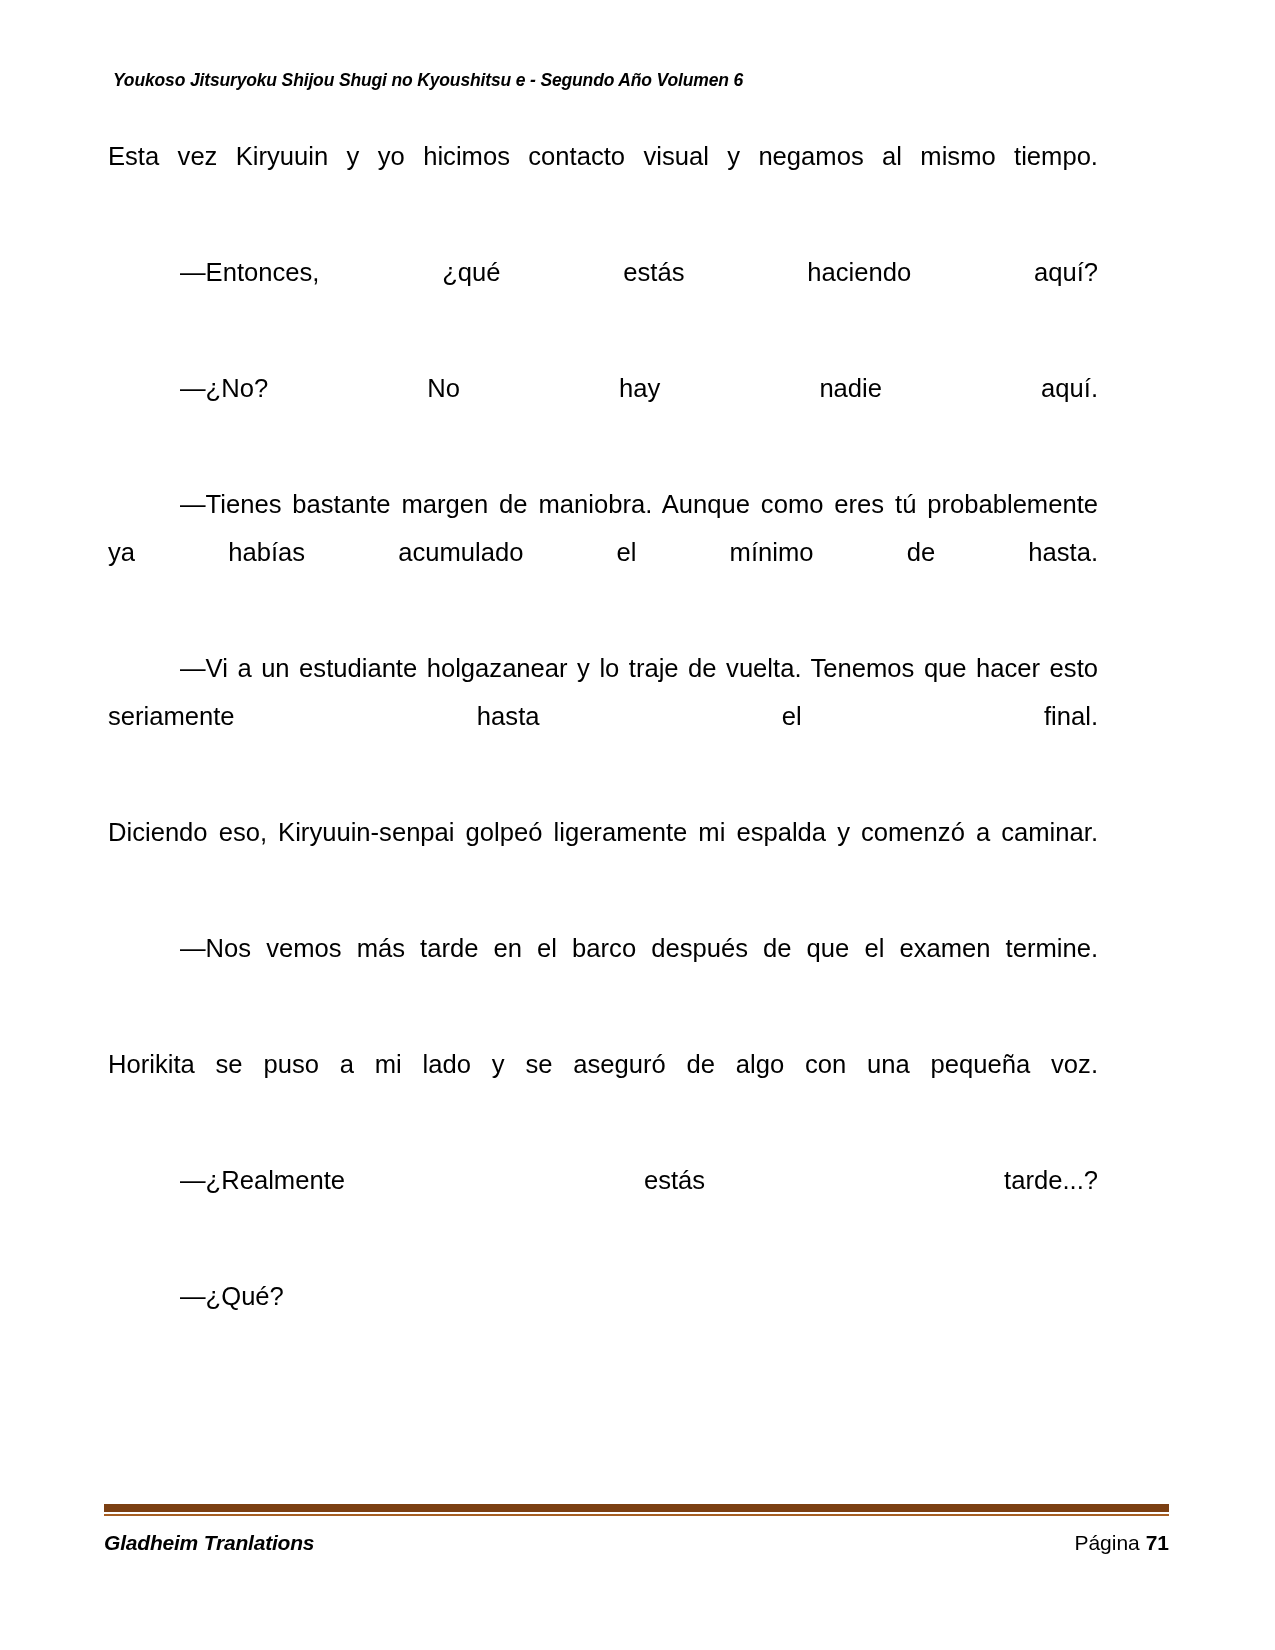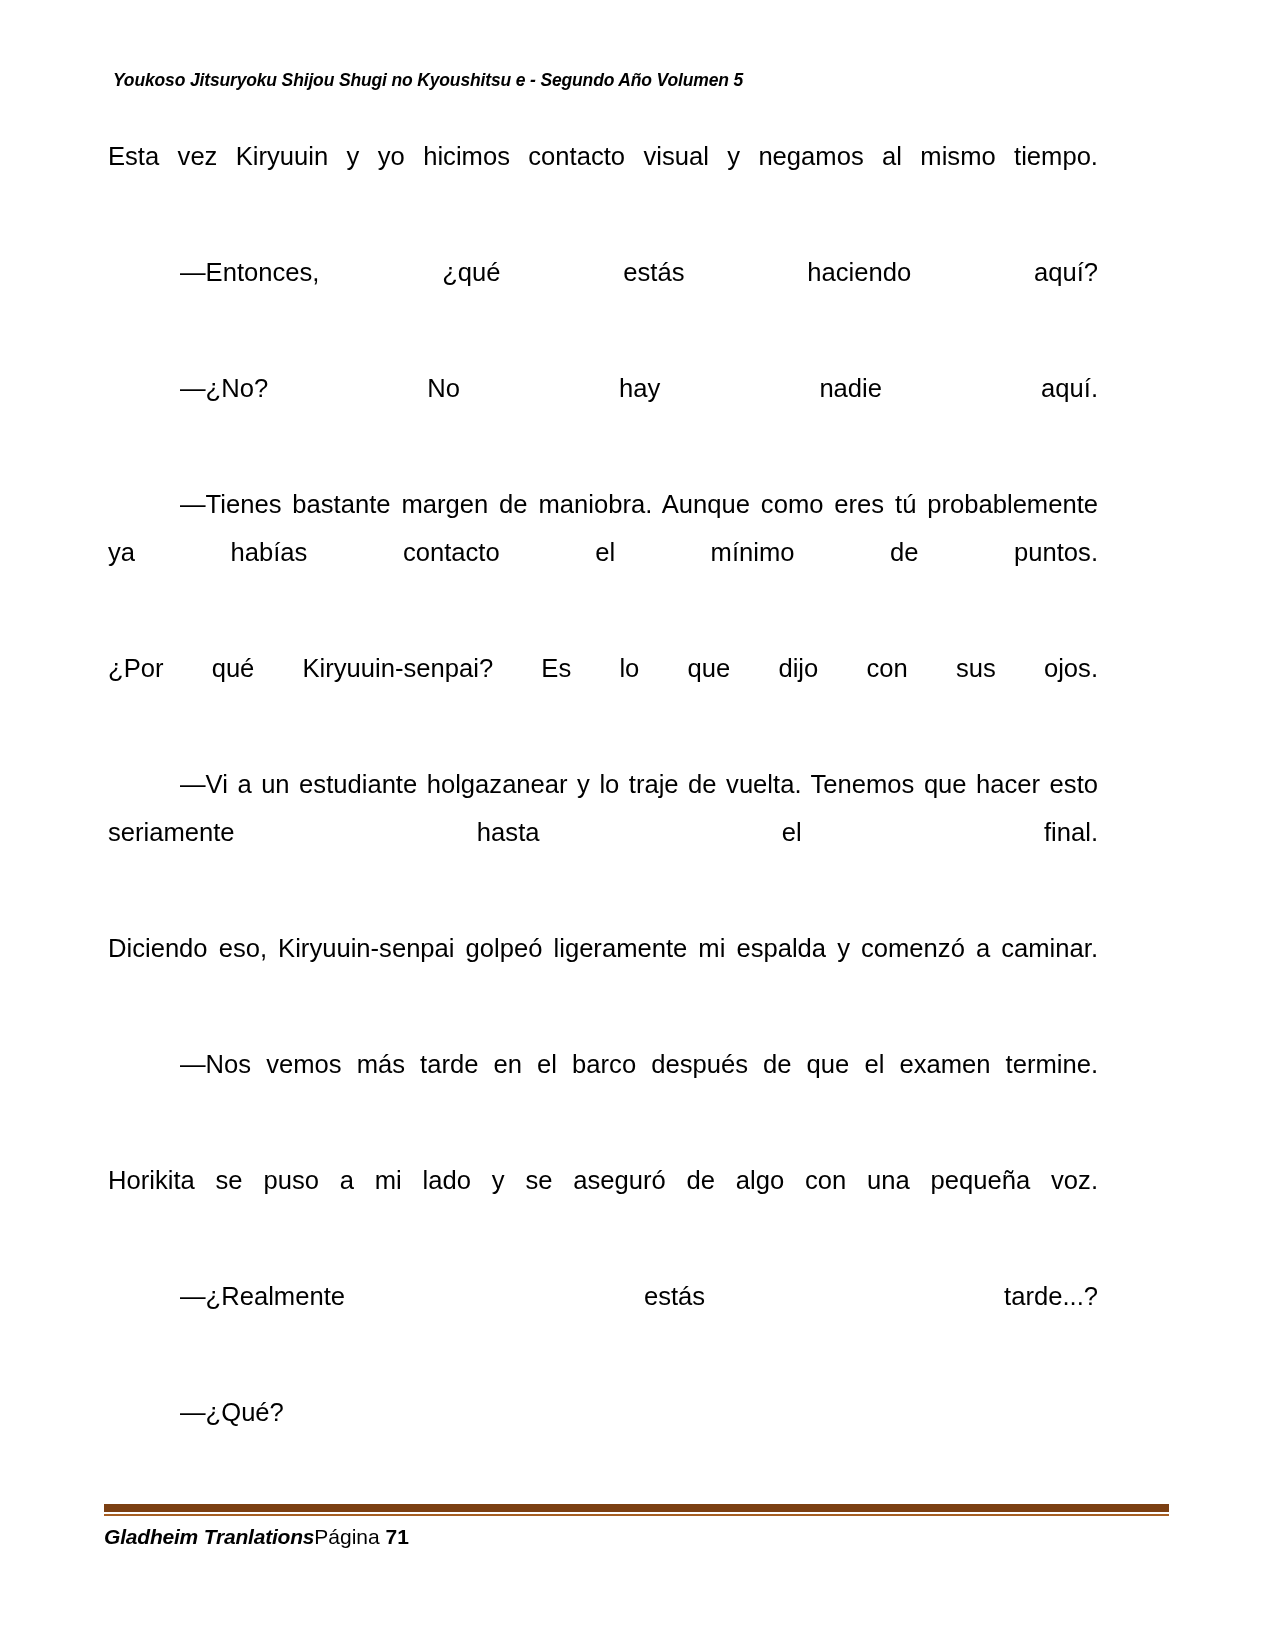--- a/index.html
+++ b/index.html
@@ -89,22 +89,22 @@
     position: absolute;
     left: 0;
     top: 10px;
     width: 100%;
     height: 2px;
     background: #A65E22;
   }
   .footer-row {
     display: flex;
     align-items: baseline;
-    justify-content: flex-start;
-    margin-top: 9px;
+    justify-content: space-between;
+    margin-top: 15px;
   }
   .footer-brand {
     font-family: "Liberation Sans", sans-serif;
     font-weight: bold;
     font-style: italic;
     font-size: 21px;
     letter-spacing: -0.2px;
     color: #000000;
     white-space: nowrap;
   }
@@ -115,28 +115,27 @@
     white-space: nowrap;
   }
   .footer-page .page-word { font-weight: normal; }
   .footer-page .page-num { font-weight: bold; }
 </style>
 </head>
 <body>
 
 <div class="page">
 
-  <div class="doc-header">Youkoso Jitsuryoku Shijou Shugi no Kyoushitsu e - Segundo Año Volumen 5</div>
+  <div class="doc-header">Youkoso Jitsuryoku Shijou Shugi no Kyoushitsu e - Segundo Año Volumen 6</div>
 
   <div class="body-column">
       <p class="para flush">Esta vez Kiryuuin y yo hicimos contacto visual y negamos al mismo tiempo.</p>
       <p class="para dialogue">—Entonces, ¿qué estás haciendo aquí?</p>
       <p class="para dialogue">—¿No? No hay nadie aquí.</p>
-      <p class="para dialogue">—Tienes bastante margen de maniobra. Aunque como eres tú probablemente ya habías contacto el mínimo de puntos.</p>
-      <p class="para flush">¿Por qué Kiryuuin-senpai? Es lo que dijo con sus ojos.</p>
+      <p class="para dialogue">—Tienes bastante margen de maniobra. Aunque como eres tú probablemente ya habías acumulado el mínimo de hasta.</p>
       <p class="para dialogue">—Vi a un estudiante holgazanear y lo traje de vuelta. Tenemos que hacer esto seriamente hasta el final.</p>
       <p class="para flush">Diciendo eso, Kiryuuin-senpai golpeó ligeramente mi espalda y comenzó a caminar.</p>
       <p class="para dialogue">—Nos vemos más tarde en el barco después de que el examen termine.</p>
       <p class="para flush">Horikita se puso a mi lado y se aseguró de algo con una pequeña voz.</p>
       <p class="para dialogue">—¿Realmente estás tarde...?</p>
       <p class="para dialogue">—¿Qué?</p>
     </div>
 
   <div class="doc-footer">
     <div class="footer-rule">

